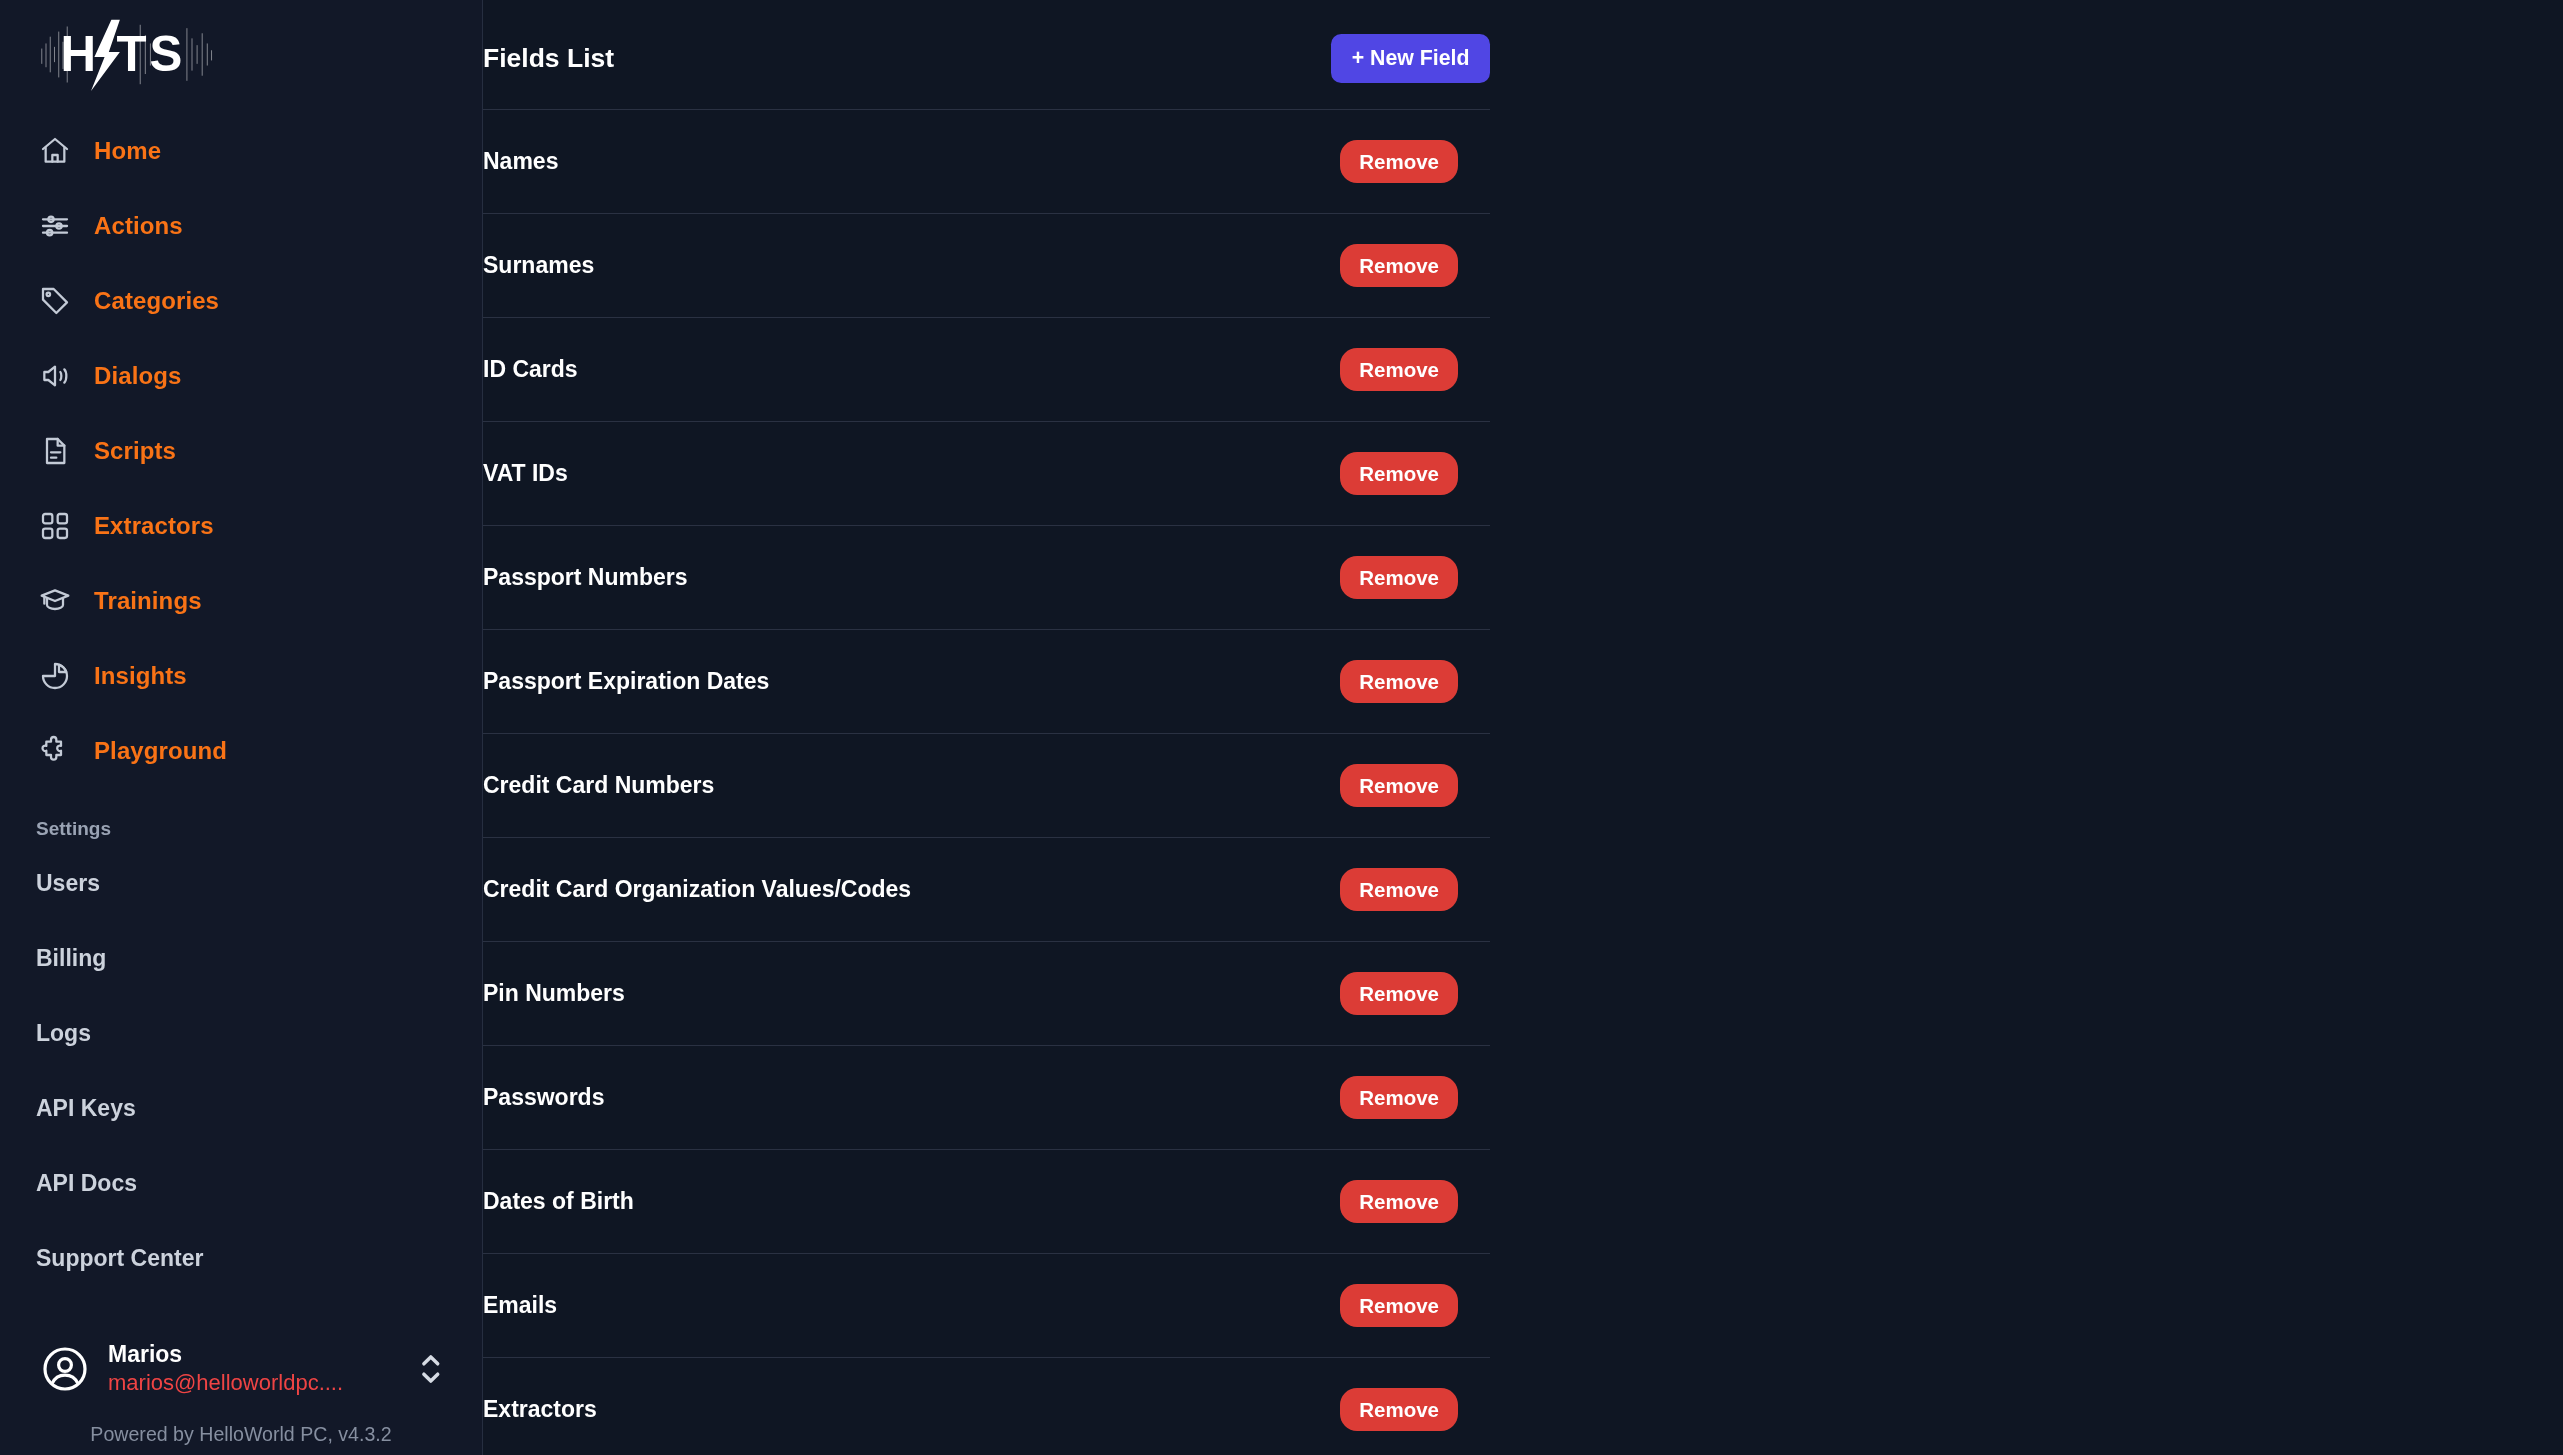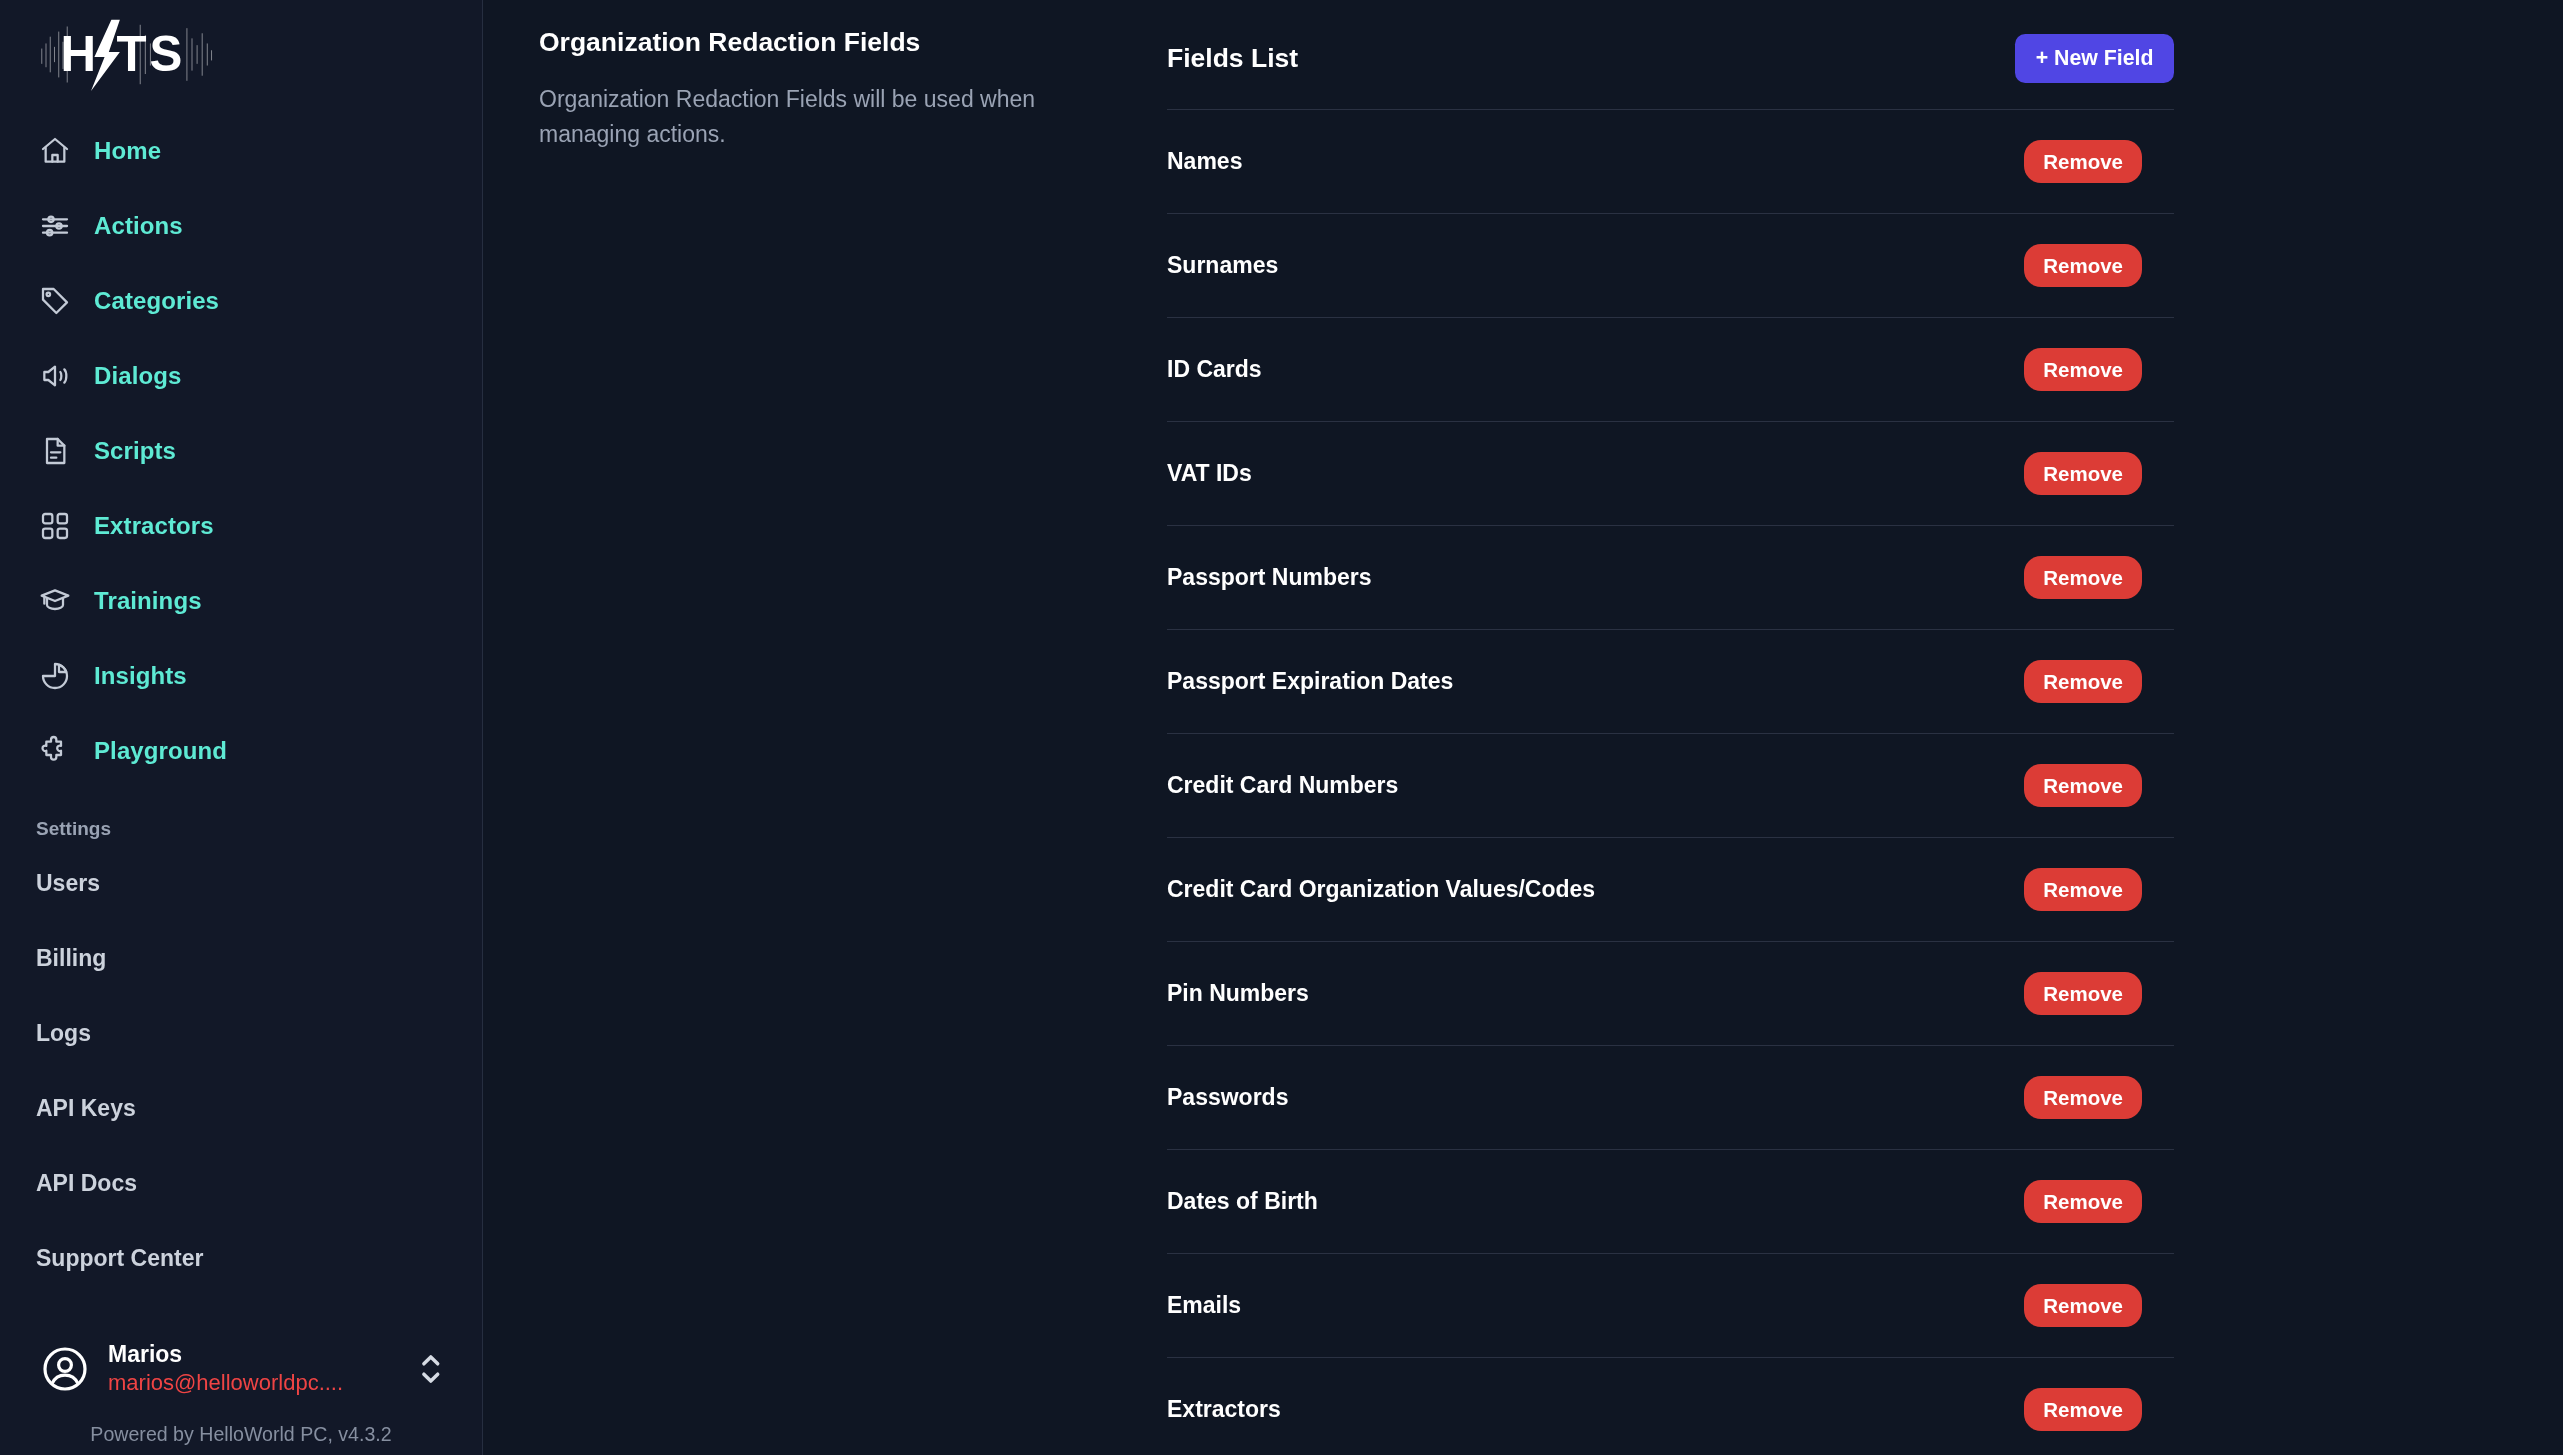--- a/index.html
+++ b/index.html
@@ -31,21 +31,21 @@
   .nav-item {
     display: flex; align-items: center;
     height: 75px;
     padding-left: 38px;
     gap: 22px;
     cursor: pointer;
   }
   .nav-icon { width: 34px; height: 34px; flex: 0 0 34px; display:flex; align-items:center; justify-content:center; }
   .nav-icon svg { width: 32px; height: 32px; stroke: #c3cad6; stroke-width: 1.7; fill: none; stroke-linecap: round; stroke-linejoin: round; }
   .nav-label {
-    font-size: 24px; font-weight: 700; color: #5eead4;
+    font-size: 24px; font-weight: 700; color: #f97316;
     letter-spacing: 0.1px; white-space: nowrap;
   }
 
   .section-label {
     margin-top: 24px;
     padding-left: 36px;
     font-size: 19px; font-weight: 700; color: #9aa3b4;
     height: 34px; display: flex; align-items: center;
   }
   .settings-item {
@@ -302,24 +302,20 @@
         <svg viewBox="0 0 14 22">
             <path d="M3 8l4-4 4 4"></path>
             <path d="M3 14l4 4 4-4"></path>
           </svg>
       </span>
     </div>
 
     <div class="powered">Powered by HelloWorld PC, v4.3.2</div>
   </aside>
 
-  <section class="info-col">
-    <h1 class="info-title">Organization Redaction Fields</h1>
-    <p class="info-desc">Organization Redaction Fields will be used when managing actions.</p>
-  </section>
 
   <section class="fields-col">
     <div class="fields-inner">
       <div class="fields-head">
         <span class="fields-title">Fields List</span>
         <button class="btn-new">+ New Field</button>
       </div>
 
       <div class="fields-list">
 

